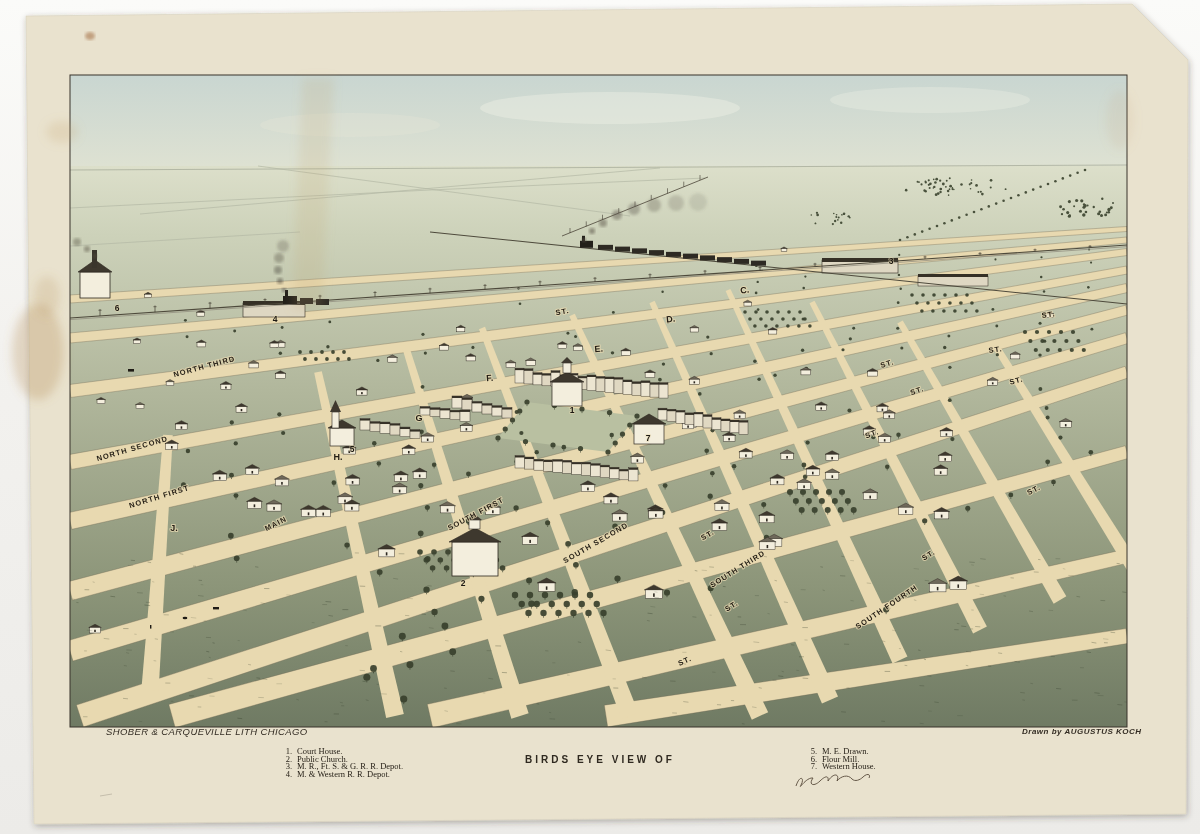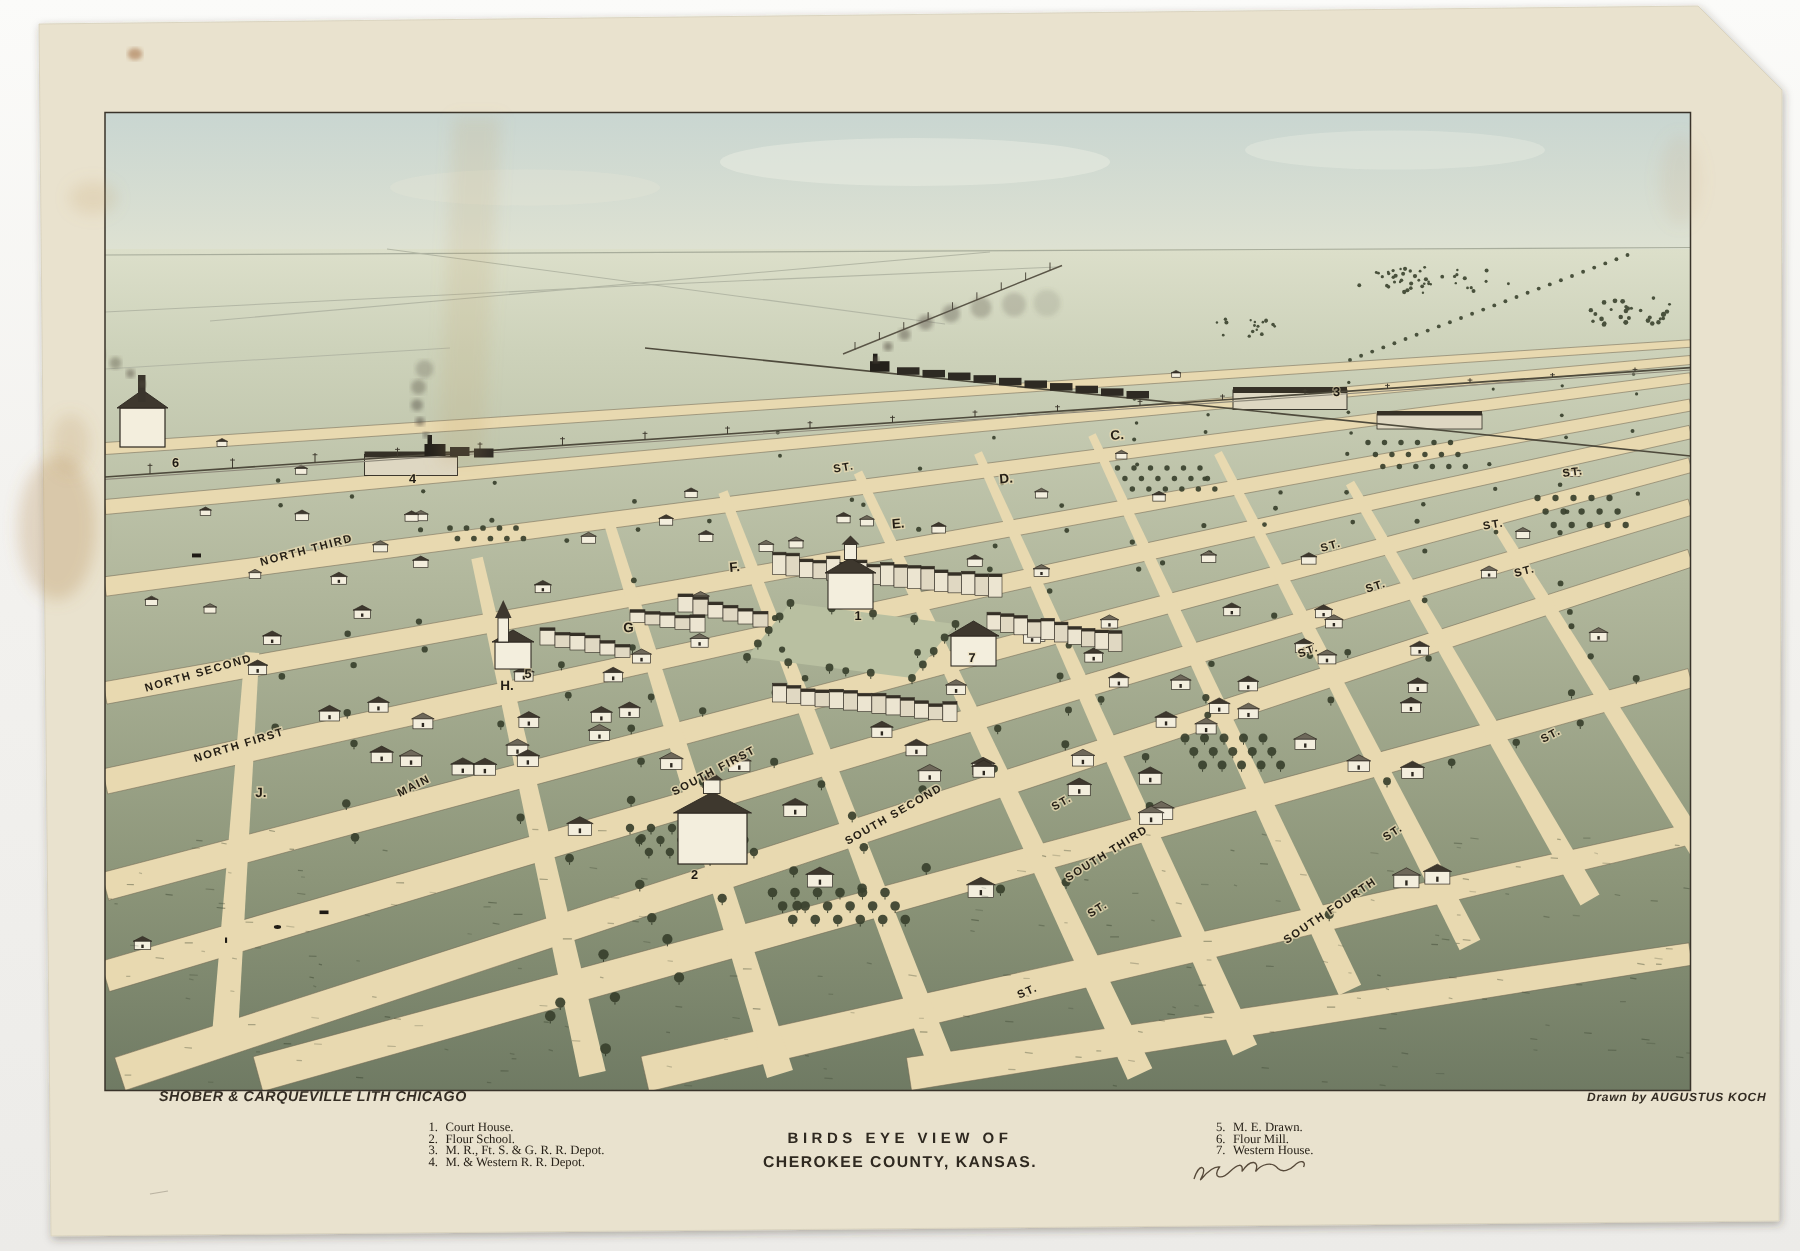--- a/index.html
+++ b/index.html
@@ -2,23 +2,23 @@
 <html><head>
 <meta charset="utf-8">
 <style>
   html,body{margin:0;padding:0;background:#e8e7e4;}
   .stage{position:relative;width:1200px;height:834px;overflow:hidden;
          background:linear-gradient(180deg,#fbfbf9 0%,#f3f2ef 40%,#ecebe8 100%);
          font-family:"Liberation Sans",sans-serif;}
   #scene{position:absolute;left:0;top:0;}
   .overlay{position:absolute;left:0;top:0;width:1200px;height:834px;pointer-events:none;}
   .overlay>div{position:absolute;}
-  .litho{left:106px;top:726px;font-size:9.5px;font-style:italic;font-weight:bold;
+  .litho{left:106px;top:726px;font-size:9.5px;font-style:italic;font-weight:normal;
          letter-spacing:.4px;color:#332c23;}
-  .artist{left:1058px;top:727px;font-size:8px;font-style:italic;font-weight:bold;
+  .artist{left:1022px;top:727px;font-size:8px;font-style:italic;font-weight:bold;
           letter-spacing:.5px;color:#332c23;}
   .legend{font-family:"Liberation Serif",serif;font-size:8.5px;line-height:7.7px;color:#272118;}
   .legend .lrow{display:flex;}
   .legend .num{width:11px;text-align:right;margin-right:5px;}
   .legend-left{left:281px;top:748px;}
   .legend-right{left:806px;top:748px;}
   .titleblock{left:0;top:754px;width:1200px;text-align:center;}
   .tb-header{font-size:10px;font-weight:bold;letter-spacing:3px;color:#2f2920;}
   .tb-title{font-family:"Liberation Serif",serif;font-size:35px;font-weight:bold;
             letter-spacing:9px;text-indent:9px;color:#d9be92;margin-top:2px;
@@ -1389,34 +1389,33 @@
     </svg>
   <div class="overlay">
     <div class="litho">SHOBER &amp; CARQUEVILLE LITH CHICAGO</div>
     <div class="legend legend-left" id="legendL">
         <div class="lrow">
           <span class="num">1.</span>
           <span class="lab">Court House.</span>
         </div>
         <div class="lrow">
           <span class="num">2.</span>
-          <span class="lab">Flour School.</span>
+          <span class="lab">Public Church.</span>
         </div>
         <div class="lrow">
           <span class="num">3.</span>
           <span class="lab">M. R., Ft. S. &amp; G. R. R. Depot.</span>
         </div>
         <div class="lrow">
           <span class="num">4.</span>
           <span class="lab">M. &amp; Western R. R. Depot.</span>
         </div>
       </div>
     <div class="titleblock">
       <div class="tb-header">BIRDS EYE VIEW OF</div>
-      <div class="tb-sub">CHEROKEE COUNTY, KANSAS.</div>
     </div>
     <div class="legend legend-right" id="legendR">
         <div class="lrow">
           <span class="num">5.</span>
           <span class="lab">M. E. Drawn.</span>
         </div>
         <div class="lrow">
           <span class="num">6.</span>
           <span class="lab">Flour Mill.</span>
         </div>

